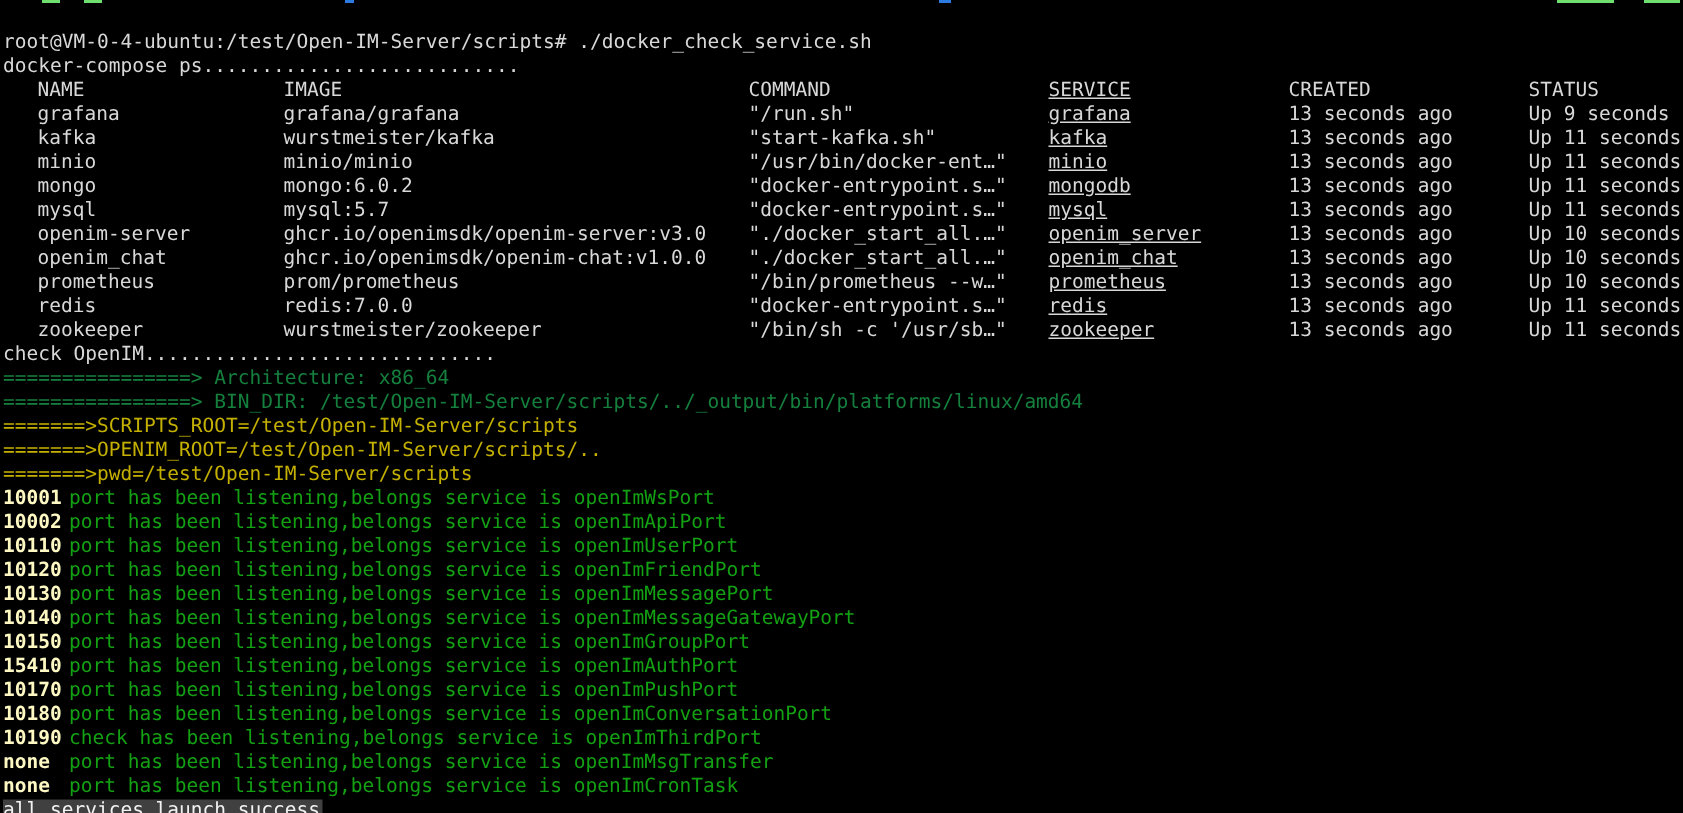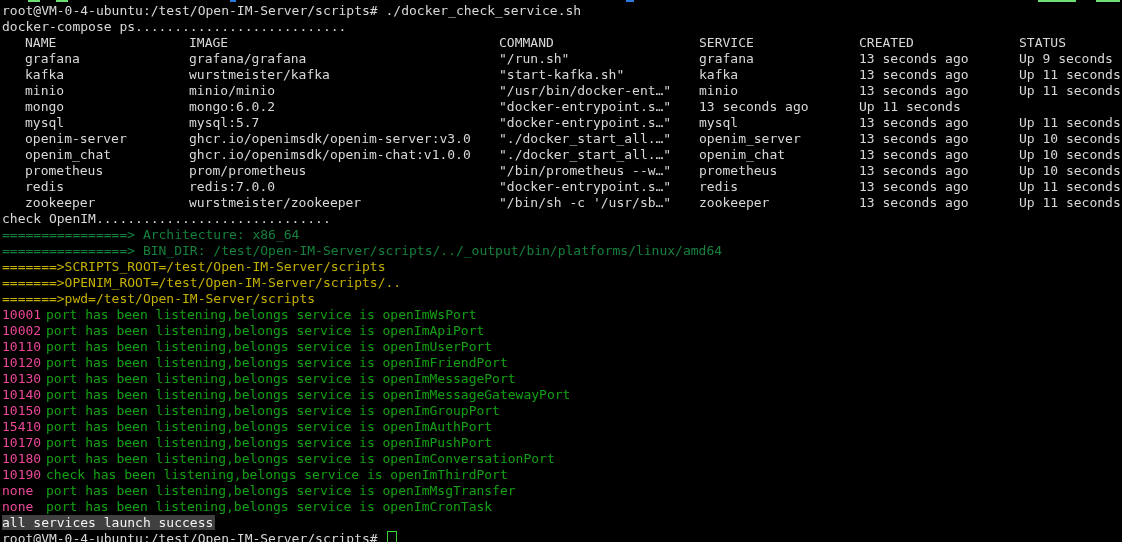--- a/index.html
+++ b/index.html
@@ -5,34 +5,34 @@
   html,body{margin:0;padding:0;background:#000;}
   .term{
     position:relative;
     width:1122px;height:542px;
     background:#000;
     overflow:hidden;
     font-family:"DejaVu Sans Mono", monospace;
     font-size:13px;line-height:16px;
     color:#d8d8d8;
     box-sizing:border-box;
-    padding-top:3px;
+    padding-top:21px;
   }
   .line{white-space:pre;height:16px;padding-left:2px;}
   .row{display:flex;height:16px;padding-left:2px;white-space:pre;margin-left:23px;}
   .c-name{width:164px;flex:0 0 164px;}
   .c-image{width:310px;flex:0 0 310px;}
   .c-command{width:200px;flex:0 0 200px;}
-  .c-service{width:160px;flex:0 0 160px;}
+  .c-service{width:160px;flex:0 0 160px;text-decoration:underline;}
   .c-created{width:160px;flex:0 0 160px;}
   .c-status{flex:1;}
   .green{color:#13a113;}
   .yellow{color:#c4b000;}
   .blue{color:#15803d;}
-  .portnum{display:inline-block;width:44px;color:#ec4899;}
+  .portnum{display:inline-block;width:44px;color:#fef9c3;font-weight:bold;}
   .hl{background:#404040;color:#f2f2f2;padding:0 2px 0 0;}
   .cursor{
     display:inline-block;width:8px;height:13px;
     border:1px solid #3fd43f;vertical-align:text-bottom;
     margin-left:1px;
   }
   .frag{position:absolute;top:0;height:2px;}
   .frag.g{background:#6fe06f;}
   .frag.b{background:#2d7ae0;}
 </style>
@@ -87,20 +87,21 @@
         <span class="c-command">"/usr/bin/docker-ent…"</span>
         <span class="c-service">minio</span>
         <span class="c-created">13 seconds ago</span>
         <span class="c-status">Up 11 seconds</span>
       </div>
 
       <div class="row">
         <span class="c-name">mongo</span>
         <span class="c-image">mongo:6.0.2</span>
         <span class="c-command">"docker-entrypoint.s…"</span>
+        <span class="c-service">mongodb</span>
         <span class="c-created">13 seconds ago</span>
         <span class="c-status">Up 11 seconds</span>
       </div>
 
       <div class="row">
         <span class="c-name">mysql</span>
         <span class="c-image">mysql:5.7</span>
         <span class="c-command">"docker-entrypoint.s…"</span>
         <span class="c-service">mysql</span>
         <span class="c-created">13 seconds ago</span>

